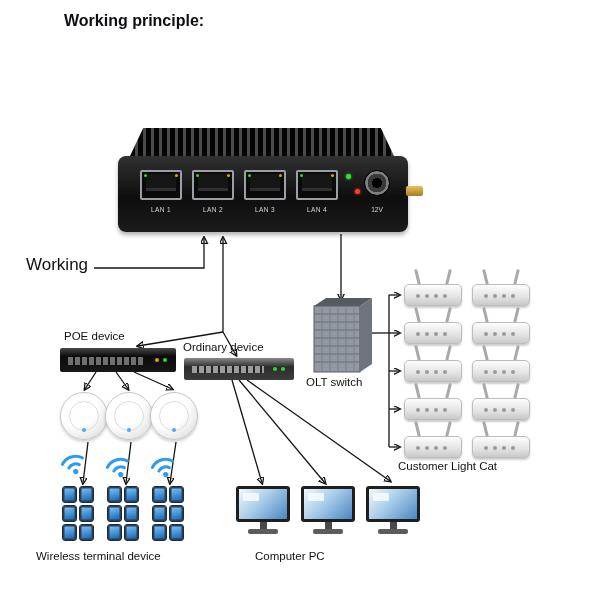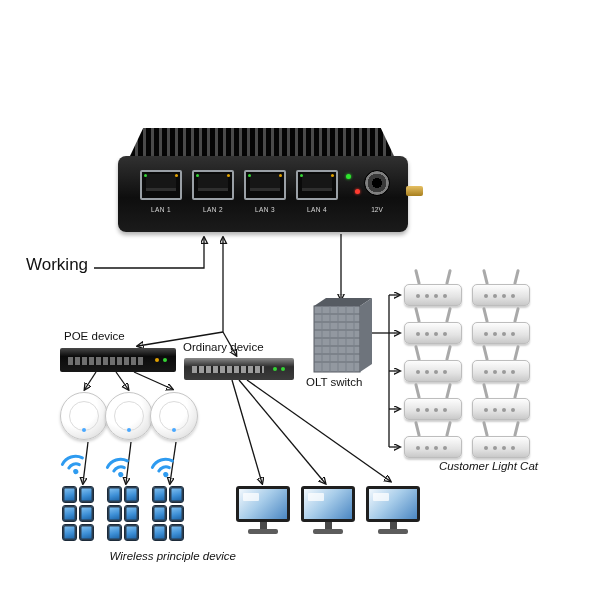--- a/index.html
+++ b/index.html
@@ -1,21 +1,21 @@
 <!DOCTYPE html>
 <html><head>
 <meta charset="utf-8">
 <style>
   html,body{margin:0;padding:0;background:#fff;}
   .canvas{position:relative;width:600px;height:600px;background:#ffffff;
           font-family:"Liberation Sans", sans-serif;overflow:hidden;}
   .title{position:absolute;left:64px;top:12px;font-size:16px;font-weight:700;color:#0d0d12;}
   .internet{position:absolute;left:26px;top:255px;font-size:17px;color:#111;}
   .lbl{position:absolute;font-size:11.5px;color:#111;white-space:nowrap;}
-  .lbl.center{text-align:right;font-style:italic;}
+  .lbl.center{text-align:left;}
 
   
   .wires{position:absolute;left:0;top:0;z-index:1;pointer-events:none;}
   .wires path{fill:none;stroke:#141414;stroke-width:1.3;}
 
   .node{position:absolute;z-index:2;}
 
   
   .device{position:absolute;left:118px;top:128px;width:312px;height:112px;z-index:2;}
   .fins{position:absolute;left:12px;top:0;width:264px;height:28px;
@@ -93,20 +93,21 @@
       background:linear-gradient(180deg,#fdfdfd,#e3e3e3 60%,#c9c9c9);
       border:1px solid #bdbdbd;box-shadow:0 1.5px 2px rgba(0,0,0,.2);}
   .rbody::after{content:"";position:absolute;left:11px;top:9px;width:4px;height:4px;border-radius:50%;
       background:#9a9a9a;box-shadow:9px 0 0 #9a9a9a,18px 0 0 #9a9a9a,27px 0 0 #9a9a9a;}
 </style>
 </head>
 <body>
 
 <div class="canvas">
 
+  <div class="title">Working principle:</div>
   <div class="internet">Working</div>
 
   <svg class="wires" width="600" height="600" viewBox="0 0 600 600">
     <defs>
       <marker id="arr" markerWidth="8" markerHeight="8" refX="5.5" refY="3.5" orient="auto" markerUnits="userSpaceOnUse">
         <path d="M0,0 L7,3.5 L0,7 Z" fill="#141414" stroke="none"></path>
       </marker>
     </defs>
     <path d="M 94 268 H 204 V 238" marker-end="url(#arr)"></path>
     <path d="M 223 332 V 238" marker-end="url(#arr)"></path>
@@ -210,37 +211,38 @@
       <div class="phone"></div>
   </div>
   <div class="cluster" style="left:152px;top:486px">
     <div class="phone"></div>
       <div class="phone"></div>
     <div class="phone"></div>
       <div class="phone"></div>
     <div class="phone"></div>
       <div class="phone"></div>
   </div>
-  <div class="lbl center" style="left:36px;top:550px;width:200px">Wireless principle device</div>
+  <div class="lbl center" style="left:36px;top:550px;width:200px">Wireless terminal device</div>
 
   <div class="monitor" style="left:236px;top:486px">
     <div class="mscreen"></div>
       <div class="mneck"></div>
       <div class="mbase"></div>
   </div>
   <div class="monitor" style="left:301px;top:486px">
     <div class="mscreen"></div>
       <div class="mneck"></div>
       <div class="mbase"></div>
   </div>
   <div class="monitor" style="left:366px;top:486px">
     <div class="mscreen"></div>
       <div class="mneck"></div>
       <div class="mbase"></div>
   </div>
+  <div class="lbl center" style="left:255px;top:550px;width:140px">Computer PC</div>
 
   <div class="router" style="left:404px;top:268px">
       <span class="ant a1"></span>
       <span class="ant a2"></span>
       <div class="rbody"></div>
     </div>
   <div class="router" style="left:472px;top:268px">
       <span class="ant a1"></span>
       <span class="ant a2"></span>
       <div class="rbody"></div>

